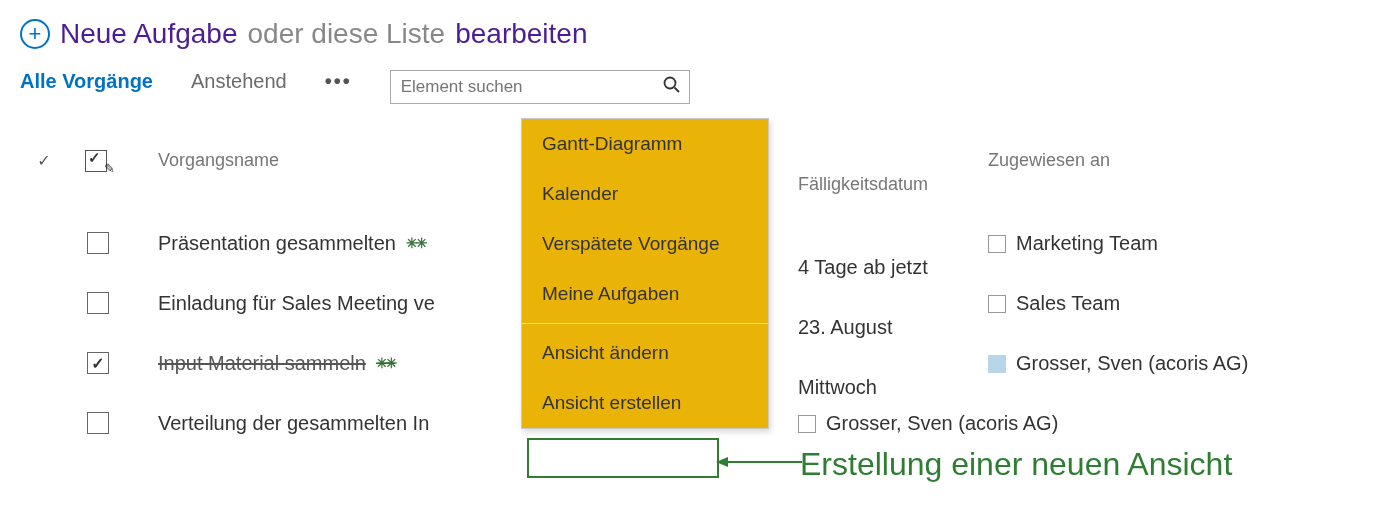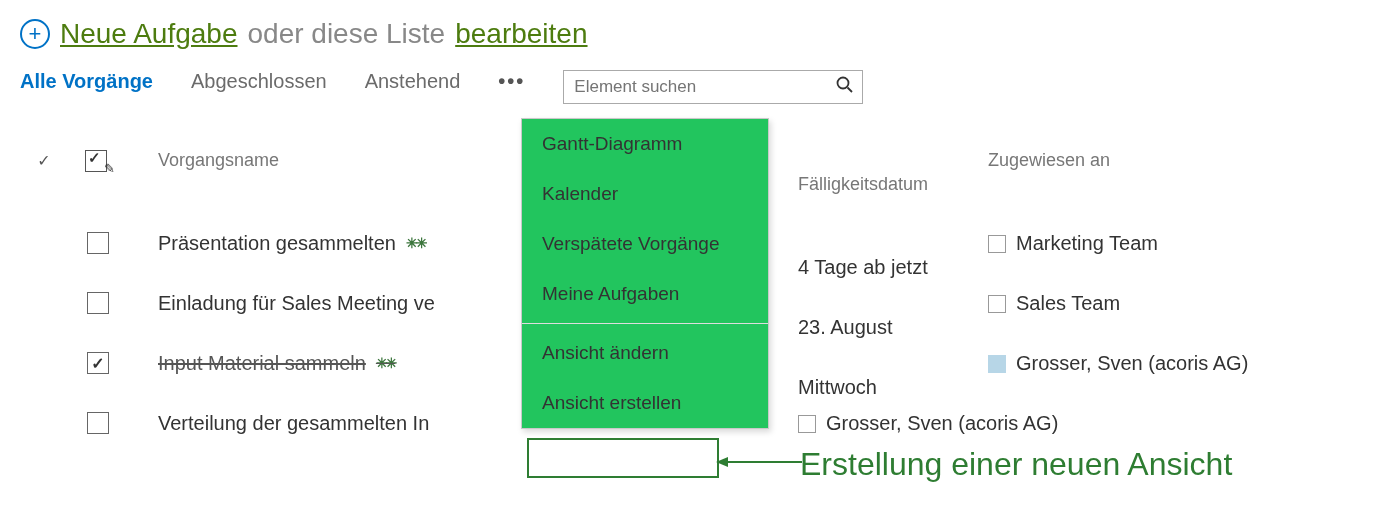--- a/index.html
+++ b/index.html
@@ -12,21 +12,21 @@
     background: #fff;
     width: 1385px;
   }
   .header-line { display: flex; align-items: center; gap: 10px; font-size: 28px; font-weight: 300; }
   .plus-circle {
     width: 30px; height: 30px; border: 2px solid #0072c6; border-radius: 50%;
     display: flex; align-items: center; justify-content: center;
     color: #0072c6; font-size: 22px; line-height: 1; font-weight: 400;
     flex-shrink: 0;
   }
-  .link-primary { color: #4d7c0f; text-decoration: underline; }
+  .link-primary { color: #4c1d95; }
   .link-muted { color: #888; }
   .views-row { display: flex; align-items: flex-start; gap: 38px; margin-top: 20px; font-size: 20px; }
   .view-active { color: #0072c6; font-weight: 600; }
   .view-other { color: #6b6b6b; }
   .ellipsis { color: #555; letter-spacing: 2px; font-weight: bold; cursor: pointer; }
   .search-box {
     border: 1px solid #aaa; height: 34px; width: 300px;
     display: flex; align-items: center; padding: 10px 8px; justify-content: space-between;
   }
   .search-box input {
@@ -63,21 +63,21 @@
   }
   .tick-col { color:#555; font-size:16px; }
   .task-name { display:flex; align-items:center; gap:10px; }
   .task-name.done { text-decoration: line-through; color:#555; }
   .new-badge { color: #3c763d; font-size: 14px; font-weight: bold; letter-spacing:-2px; }
   .row-ellipsis { color:#555; font-weight:bold; letter-spacing:1px; cursor:pointer; }
   .small-box { width:18px; height:18px; border:1px solid #999; display:inline-block; vertical-align:middle; margin-right:10px; }
   .small-box.filled { background:#b7d6e7; border-color:#b7d6e7; }
   .dropdown {
     position:absolute; left:521px; top:118px; width:248px;
-    background:#22c55e; border:1px solid #c9c9c9; box-shadow: 2px 3px 6px rgba(0,0,0,0.15);
+    background:#eab308; border:1px solid #c9c9c9; box-shadow: 2px 3px 6px rgba(0,0,0,0.15);
     z-index:10;
   }
   .dropdown-item {
     padding: 14px 20px; font-size:19px; color:#333; cursor:pointer;
   }
   .dropdown-sep { border-top:1px solid #ddd; margin:4px 0; }
   .highlight-box {
     position:absolute; left:527px; top:438px; width:192px; height:40px;
     border:2px solid #2e7d32; pointer-events:none; z-index:12;
   }
@@ -92,21 +92,20 @@
 
 <div class="header-line">
   <span class="plus-circle">+</span>
   <span class="link-primary">Neue Aufgabe</span>
   <span class="link-muted">oder diese Liste</span>
   <span class="link-primary">bearbeiten</span>
 </div>
 
 <div class="views-row">
   <span class="view-active">Alle Vorgänge</span>
-  <span class="view-other">Abgeschlossen</span>
   <span class="view-other">Anstehend</span>
   <span class="ellipsis">•••</span>
   <div class="search-box">
     <input type="text" placeholder="Element suchen" style="">
     <span class="search-icon">
       <svg width="18" height="18" viewBox="0 0 18 18">
           <circle cx="7" cy="7" r="5.5" stroke="#333" stroke-width="1.8" fill="none"></circle>
           <line x1="11.5" y1="11.5" x2="16" y2="16" stroke="#333" stroke-width="1.8"></line>
         </svg>
     </span>

